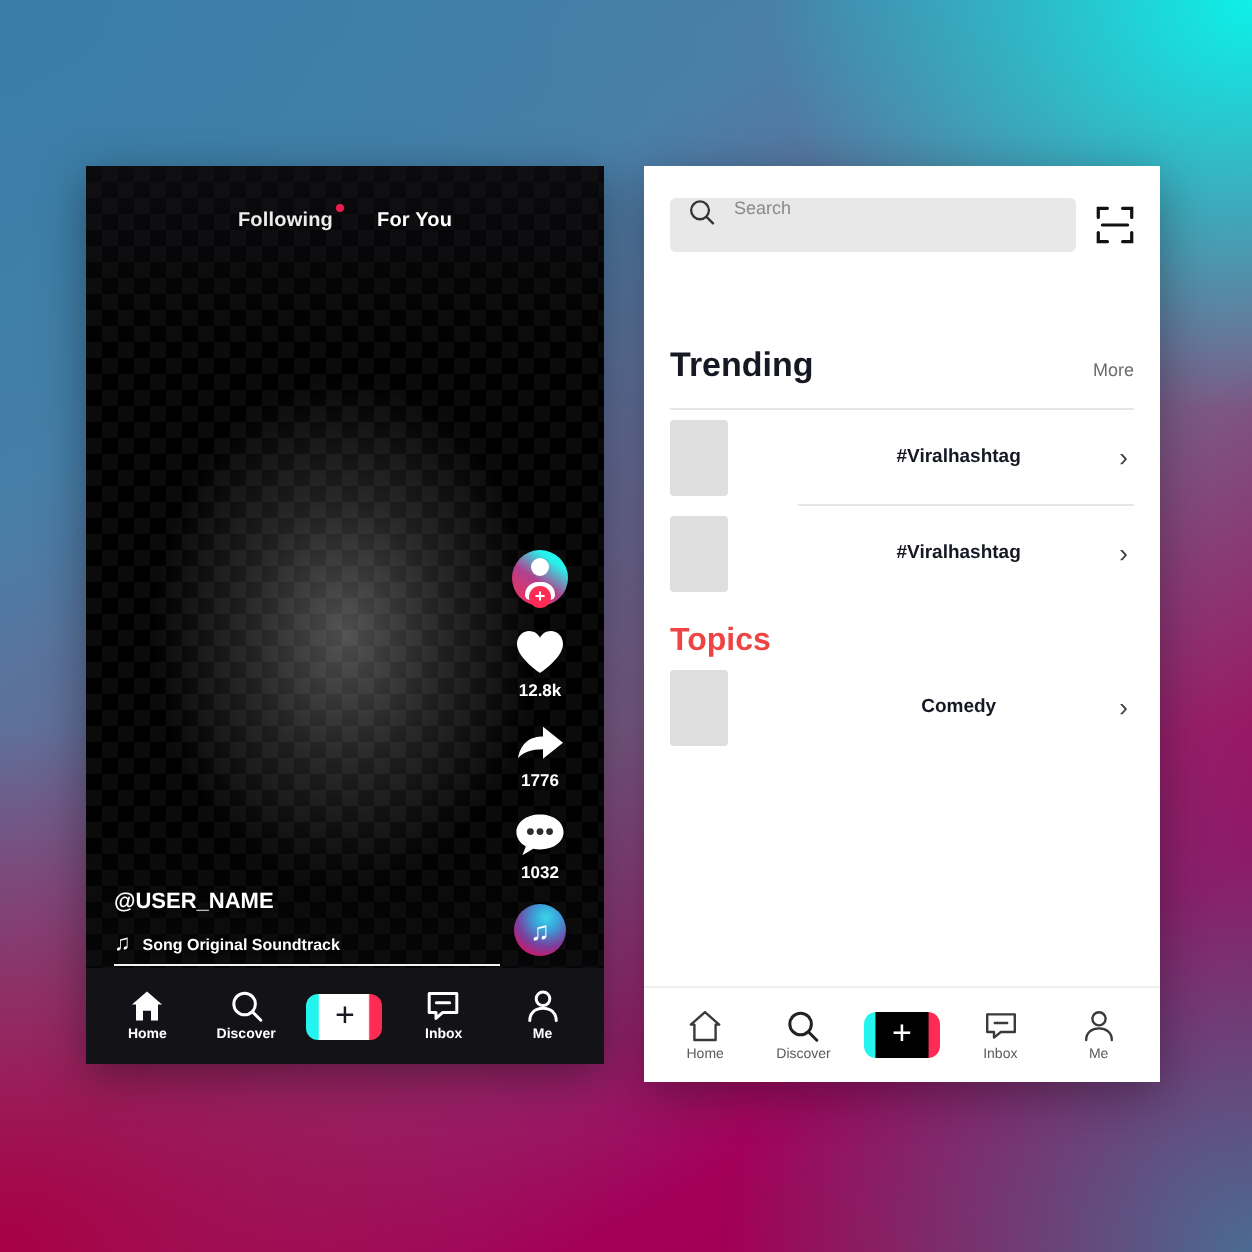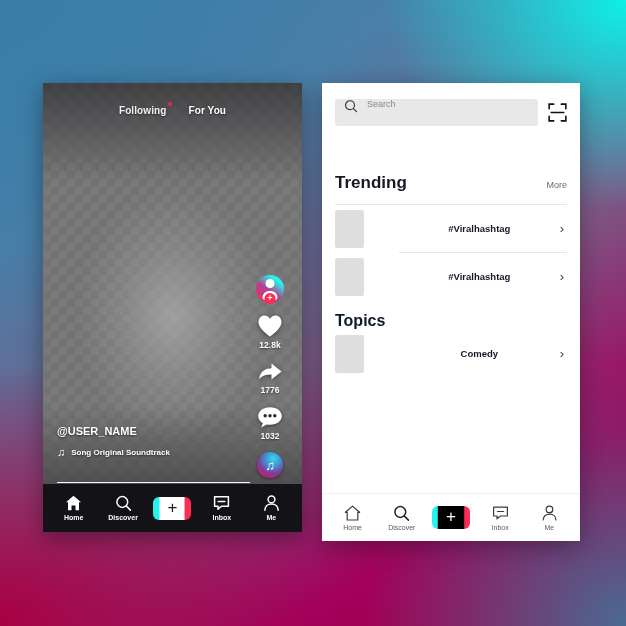--- a/index.html
+++ b/index.html
@@ -11,21 +11,21 @@
       radial-gradient(ellipse 85% 70% at 0% 100%, #a80044 0%, rgba(168,0,68,0) 60%),
       radial-gradient(ellipse 70% 70% at 100% 100%, #4a6b93 0%, rgba(74,107,147,0) 60%),
       radial-gradient(ellipse 90% 80% at 0% 0%, #3a7ea8 0%, rgba(58,126,168,0) 65%),
       linear-gradient(150deg,#3d7fa6 0%, #4a7fa8 25%, #7a5b86 55%, #a3005a 80%, #9e0045 100%);
     position:relative;
   }
 
   
   .left-phone{
     position:absolute; left:43px; top:83px; width:259px; height:449px;
-    background:#737373; overflow:hidden;
+    background:#000000; overflow:hidden;
     box-shadow:0 6px 22px rgba(0,0,0,.38);
   }
   .checker{
     position:absolute; inset:0;
     background-image:
       linear-gradient(45deg, rgba(255,255,255,.045) 25%, transparent 25%, transparent 75%, rgba(255,255,255,.045) 75%),
       linear-gradient(45deg, rgba(255,255,255,.045) 25%, transparent 25%, transparent 75%, rgba(255,255,255,.045) 75%);
     background-size:16px 16px;
     background-position:0 0, 8px 8px;
   }
@@ -65,21 +65,21 @@
     width:26px; height:26px; border-radius:50%; margin:0 auto;
     background:radial-gradient(circle at 62% 26%, #3ad6e8 0%, #3a9fd8 26%, #7a3f9e 58%, #e0115f 86%, #b0003e 100%);
     display:flex; align-items:center; justify-content:center; color:#fff; font-size:13px;
     box-shadow:0 1px 3px rgba(0,0,0,.45);
   }
   .note-f{ position:absolute; color:#fff; opacity:.92; text-shadow:0 1px 2px rgba(0,0,0,.5); z-index:6;}
   .note-a{ right:58px; top:438px; font-size:14px; }
   .note-b{ right:44px; top:456px; font-size:11px; }
 
   
-  .caption{ position:absolute; left:14px; bottom:74px; z-index:6; }
+  .caption{ position:absolute; left:14px; bottom:54px; z-index:6; }
   .uname{ color:#fff; font-size:11px; font-weight:bold; text-shadow:0 1px 2px rgba(0,0,0,.6); }
   .songline{ display:flex; align-items:center; gap:6px; margin-top:9px; }
   .songline .gl{ color:#fff; font-size:11px; }
   .songline .txt{ color:#fff; font-size:8px; font-weight:bold; text-shadow:0 1px 2px rgba(0,0,0,.6); }
 
   .divider{ position:absolute; left:14px; right:52px; bottom:49px; height:1.5px; background:#fff; opacity:.95; z-index:6;}
 
   .lnav{
     position:absolute; left:0; right:0; bottom:0; height:48px; background:#121217; z-index:7;
     display:flex; align-items:center; justify-content:space-around; padding:0 6px;
@@ -113,21 +113,21 @@
   .sect{ padding:16px 13px; }
   .sectHead{ display:flex; align-items:baseline; justify-content:space-between; padding:16px 0 0; }
   .sectTitle{ font-size:17px; font-weight:bold; color:#161823; }
   .more{ font-size:9px; color:#6b6b6b; }
   .hr{ height:1px; background:#e6e6e6; margin-top:11px; }
   .row{ display:flex; align-items:center; gap:0; padding:0; height:47px; }
   .thumb{ width:29px; height:38px; background:#dedede; border-radius:2px; flex:none; }
   .rowLab{ flex:1; font-size:9.5px; color:#161823; font-weight:bold; padding-left:35px;text-align:center; }
   .chev{ color:#444; font-size:13px; font-weight:300; padding-right:3px;}
   .rowHr{ height:1px; background:#e6e6e6; margin-left:64px; }
-  .topics{ font-size:16px; font-weight:bold; color:#0f172a; padding-top:12px; }
+  .topics{ font-size:16px; font-weight:bold; color:#ef4444; padding-top:12px; }
 
   .rnav{
     position:absolute; left:0; right:0; bottom:0; height:48px; background:#fff; z-index:7;
     display:flex; align-items:center; justify-content:space-around; padding:0 6px;
     border-top:1px solid #f0f0f0;
   }
   .rnav .ni{ display:flex; flex-direction:column; align-items:center; justify-content:center; gap:3px; width:44px;}
   .rnav .nl{ color:#5a5a5a; font-size:7px; }
   .plusbtn-d{
     width:38px; height:23px; border-radius:6px; position:relative;

